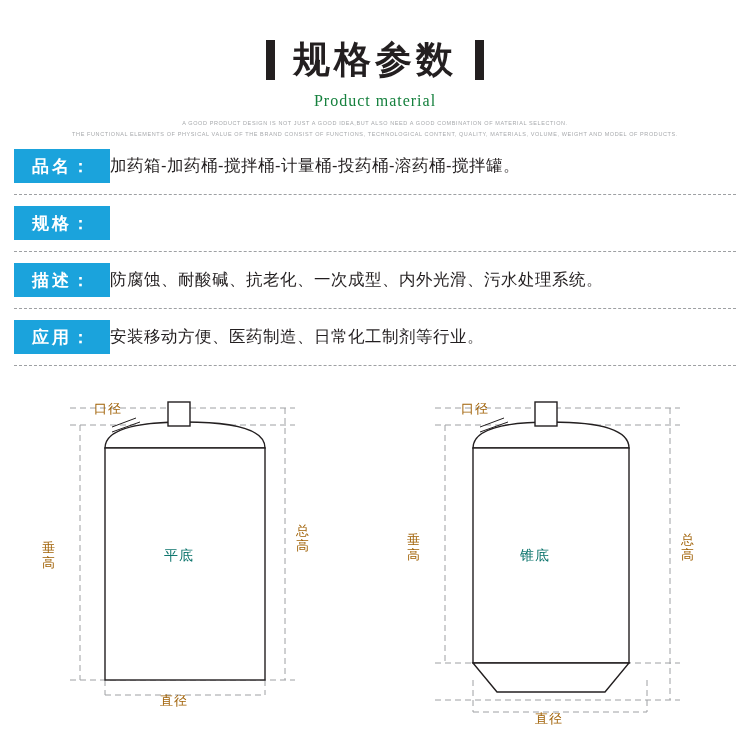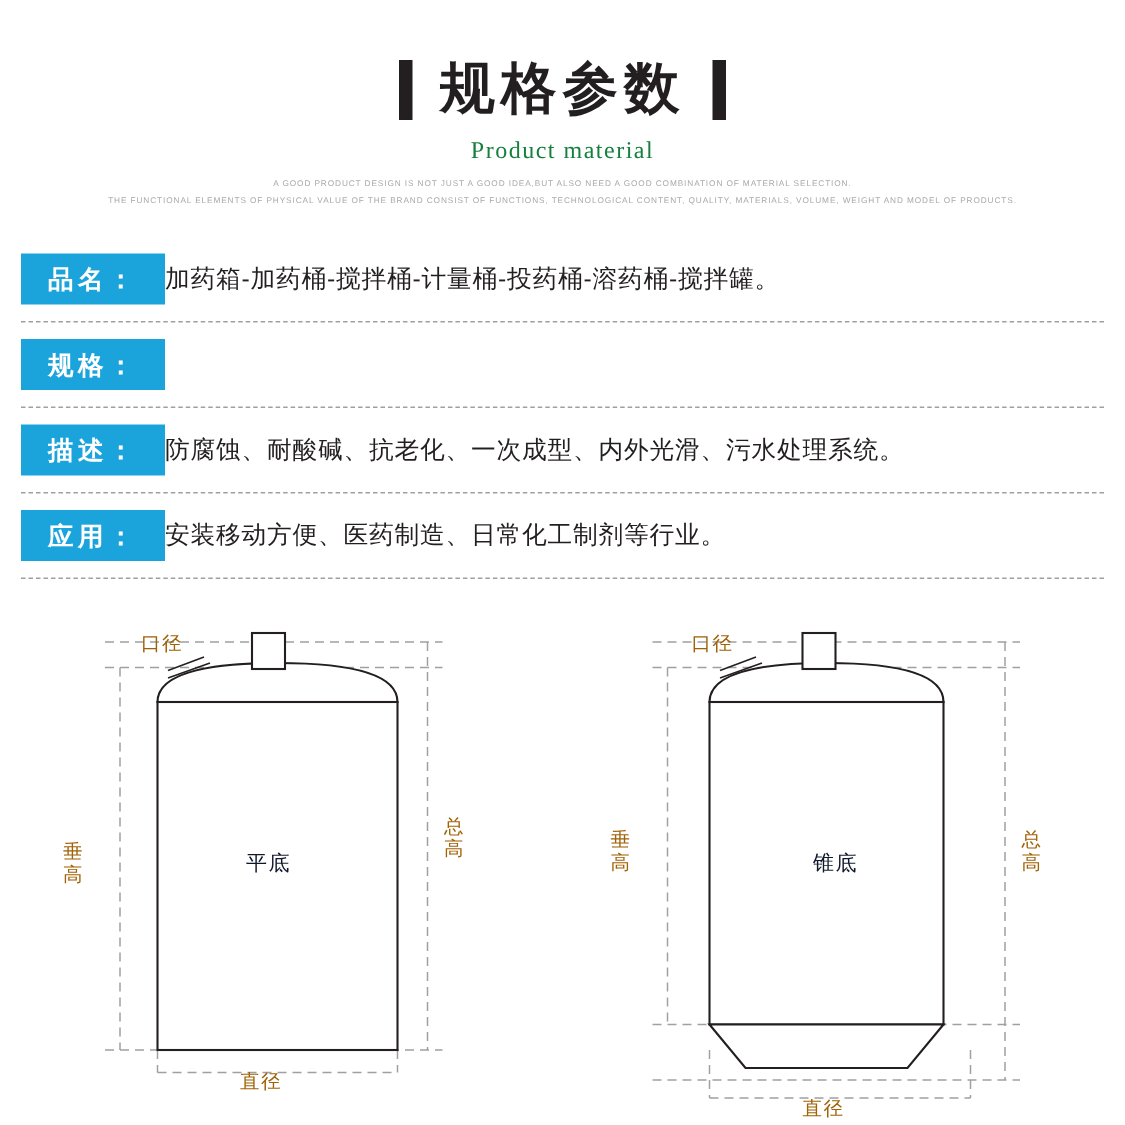--- a/index.html
+++ b/index.html
@@ -19,21 +19,20 @@
   
   .header {
     padding-top: 38px;
     text-align: center;
   }
   .title-row {
     display: flex;
     align-items: center;
     justify-content: center;
     gap: 18px;
-    font-family: Liberation Serif, serif;
   }
   .title-bar {
     width: 9px;
     height: 40px;
     background: #231f20;
     display: inline-block;
   }
   .title-text {
     font-size: 37px;
     font-weight: bold;
@@ -51,21 +50,21 @@
   .fineprint {
     margin-top: 9px;
     font-size: 5.5px;
     color: #a7a9ac;
     letter-spacing: 0.6px;
     line-height: 9px;
   }
 
   
   .spec-table {
-    margin: 30px auto 0 auto;
+    margin: 10px auto 0 auto;
     width: 750px;
     padding-left: 14px;
     box-sizing: border-box;
   }
   .spec-row {
     display: flex;
     align-items: stretch;
     margin-bottom: 11px;
     position: relative;
   }
@@ -126,21 +125,21 @@
   }
   .dlabel.vert {
     width: 14px;
     line-height: 15px;
     text-align: center;
     white-space: normal;
   }
   .tank-center-label {
     position: absolute;
     font-size: 14px;
-    color: #0f172a;
+    color: #0f766e;
     letter-spacing: 1px;
   }
   svg { display: block; }
 </style>
 </head>
 <body>
 
 <div class="header">
   <div class="title-row">
     <span class="title-bar"></span>
@@ -248,16 +247,16 @@
       <g stroke="#231f20" stroke-width="1" fill="none">
         <path d="M105 47 L129 38"></path>
         <path d="M105 52 L133 42"></path>
       </g>
     </svg>
 
     <div class="dlabel" style="left:86px; top:20px;">口径</div>
     <div class="dlabel vert" style="left:32px; top:152px;">垂高</div>
     <div class="dlabel vert" style="left:306px; top:152px;">总高</div>
     <div class="dlabel" style="left:160px; top:330px;">直径</div>
-    <div class="tank-center-label" style="left:167px; top:167px;">锥底</div>
+    <div class="tank-center-label" style="left:145px; top:167px;">锥底</div>
   </div>
 
 </div>
 
 </body></html>

